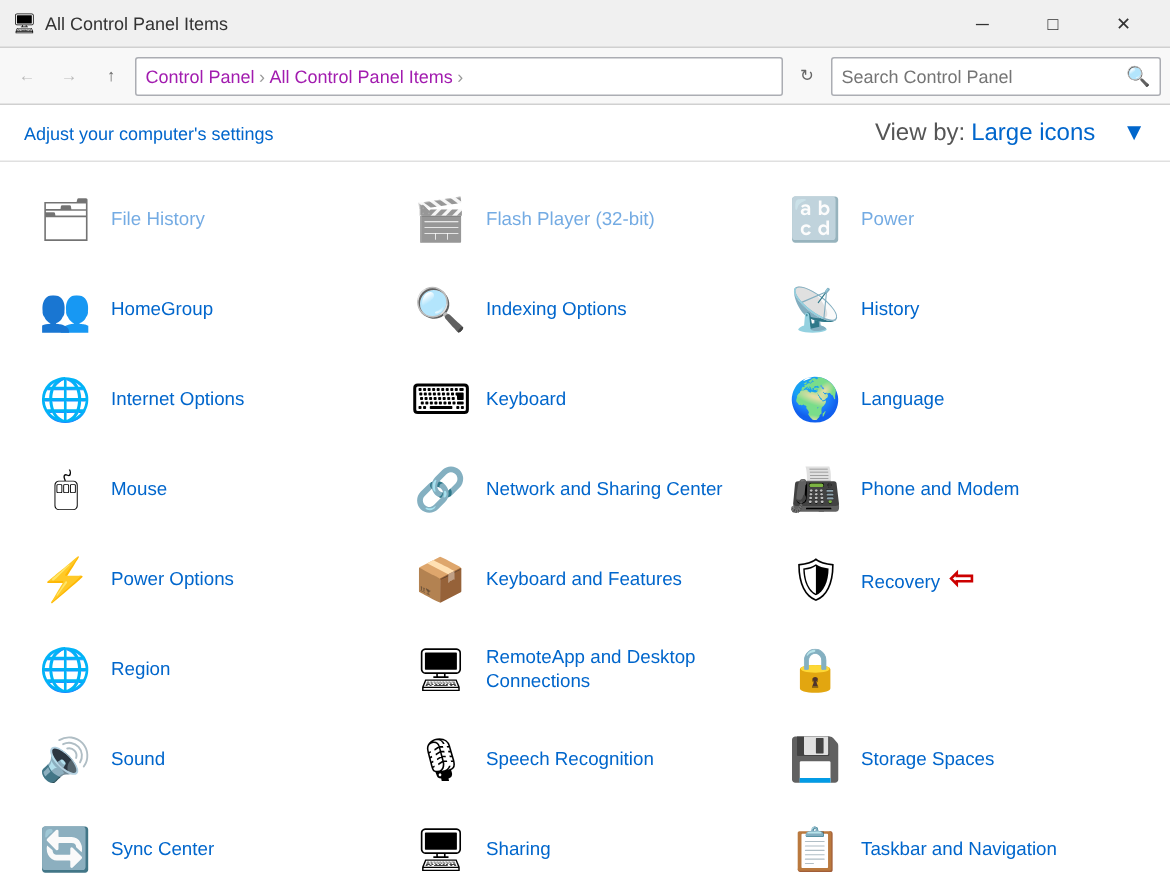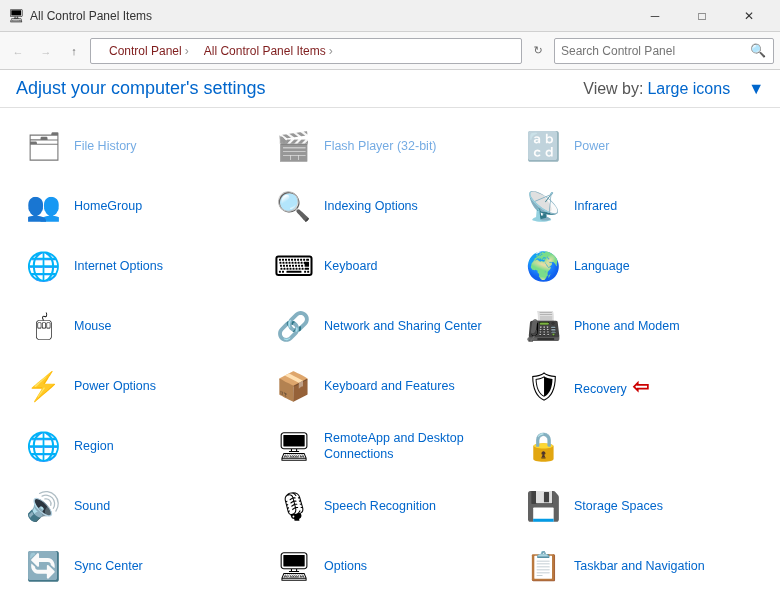--- a/index.html
+++ b/index.html
@@ -41,21 +41,21 @@
       font-size: 11px; color: #666;
     }
     .nav-btn.disabled { color: #bbb; cursor: default; }
     .address-path {
       flex: 1; height: 26px; border: 1px solid #abadb3;
       background: #fff; display: flex; align-items: center;
       padding: 0 6px; font-size: 12px; color: #333;
       border-radius: 2px;
     }
     .path-sep { color: #999; margin: 0 3px; }
-    .path-link { color: #7f1d1d; cursor: pointer; margin-left: 12px; }
+    .path-link { color: #a21caf; cursor: pointer; }
     .search-box {
       height: 26px; width: 220px; border: 1px solid #abadb3;
       background: #fff; display: flex; align-items: center;
       padding: 0 6px; border-radius: 2px;
     }
     .search-input {
       flex: 1; border: none; outline: none; font-size: 12px;
       color: #999; background: transparent;
     }
     .search-icon-span { color: #666; font-size: 13px; }
@@ -70,21 +70,21 @@
 
     
     .top-bar {
       height: 38px;
       display: flex;
       align-items: center;
       padding: 0 16px;
       border-bottom: 1px solid #e0e0e0;
     }
     .page-title {
-      font-size: 18px; color: #0066cc; font-weight: normal; flex: 1;
+      font-size: 12px; color: #0066cc; font-weight: normal; flex: 1;
     }
     .view-by {
       display: flex; align-items: center; gap: 4px; font-size: 16px; color: #555;
     }
     .view-by-link {
       color: #0066cc; cursor: pointer; display: flex; align-items: center; gap: 18px;
     }
 
     
     .items-container {
@@ -189,21 +189,21 @@
       <div class="cp-item">
         <span class="cp-item-icon">👥</span>
         <span class="cp-item-label">HomeGroup</span>
       </div>
       <div class="cp-item">
         <span class="cp-item-icon">🔍</span>
         <span class="cp-item-label">Indexing Options</span>
       </div>
       <div class="cp-item">
         <span class="cp-item-icon">📡</span>
-        <span class="cp-item-label">Infrared</span>
+        <span class="cp-item-label">History</span>
       </div>
       <div class="cp-item">
         <span class="cp-item-icon">🌐</span>
         <span class="cp-item-label">Internet Options</span>
       </div>
       <div class="cp-item">
         <span class="cp-item-icon">⌨</span>
         <span class="cp-item-label">Keyboard</span>
       </div>
       <div class="cp-item">
@@ -256,20 +256,20 @@
       <div class="cp-item">
         <span class="cp-item-icon">💾</span>
         <span class="cp-item-label">Storage Spaces</span>
       </div>
       <div class="cp-item">
         <span class="cp-item-icon">🔄</span>
         <span class="cp-item-label">Sync Center</span>
       </div>
       <div class="cp-item">
         <span class="cp-item-icon">🖥</span>
-        <span class="cp-item-label">Options</span>
+        <span class="cp-item-label">Sharing</span>
       </div>
       <div class="cp-item">
         <span class="cp-item-icon">📋</span>
         <span class="cp-item-label">Taskbar and Navigation</span>
       </div>
     </div>
 </div>
 
 </body></html>

